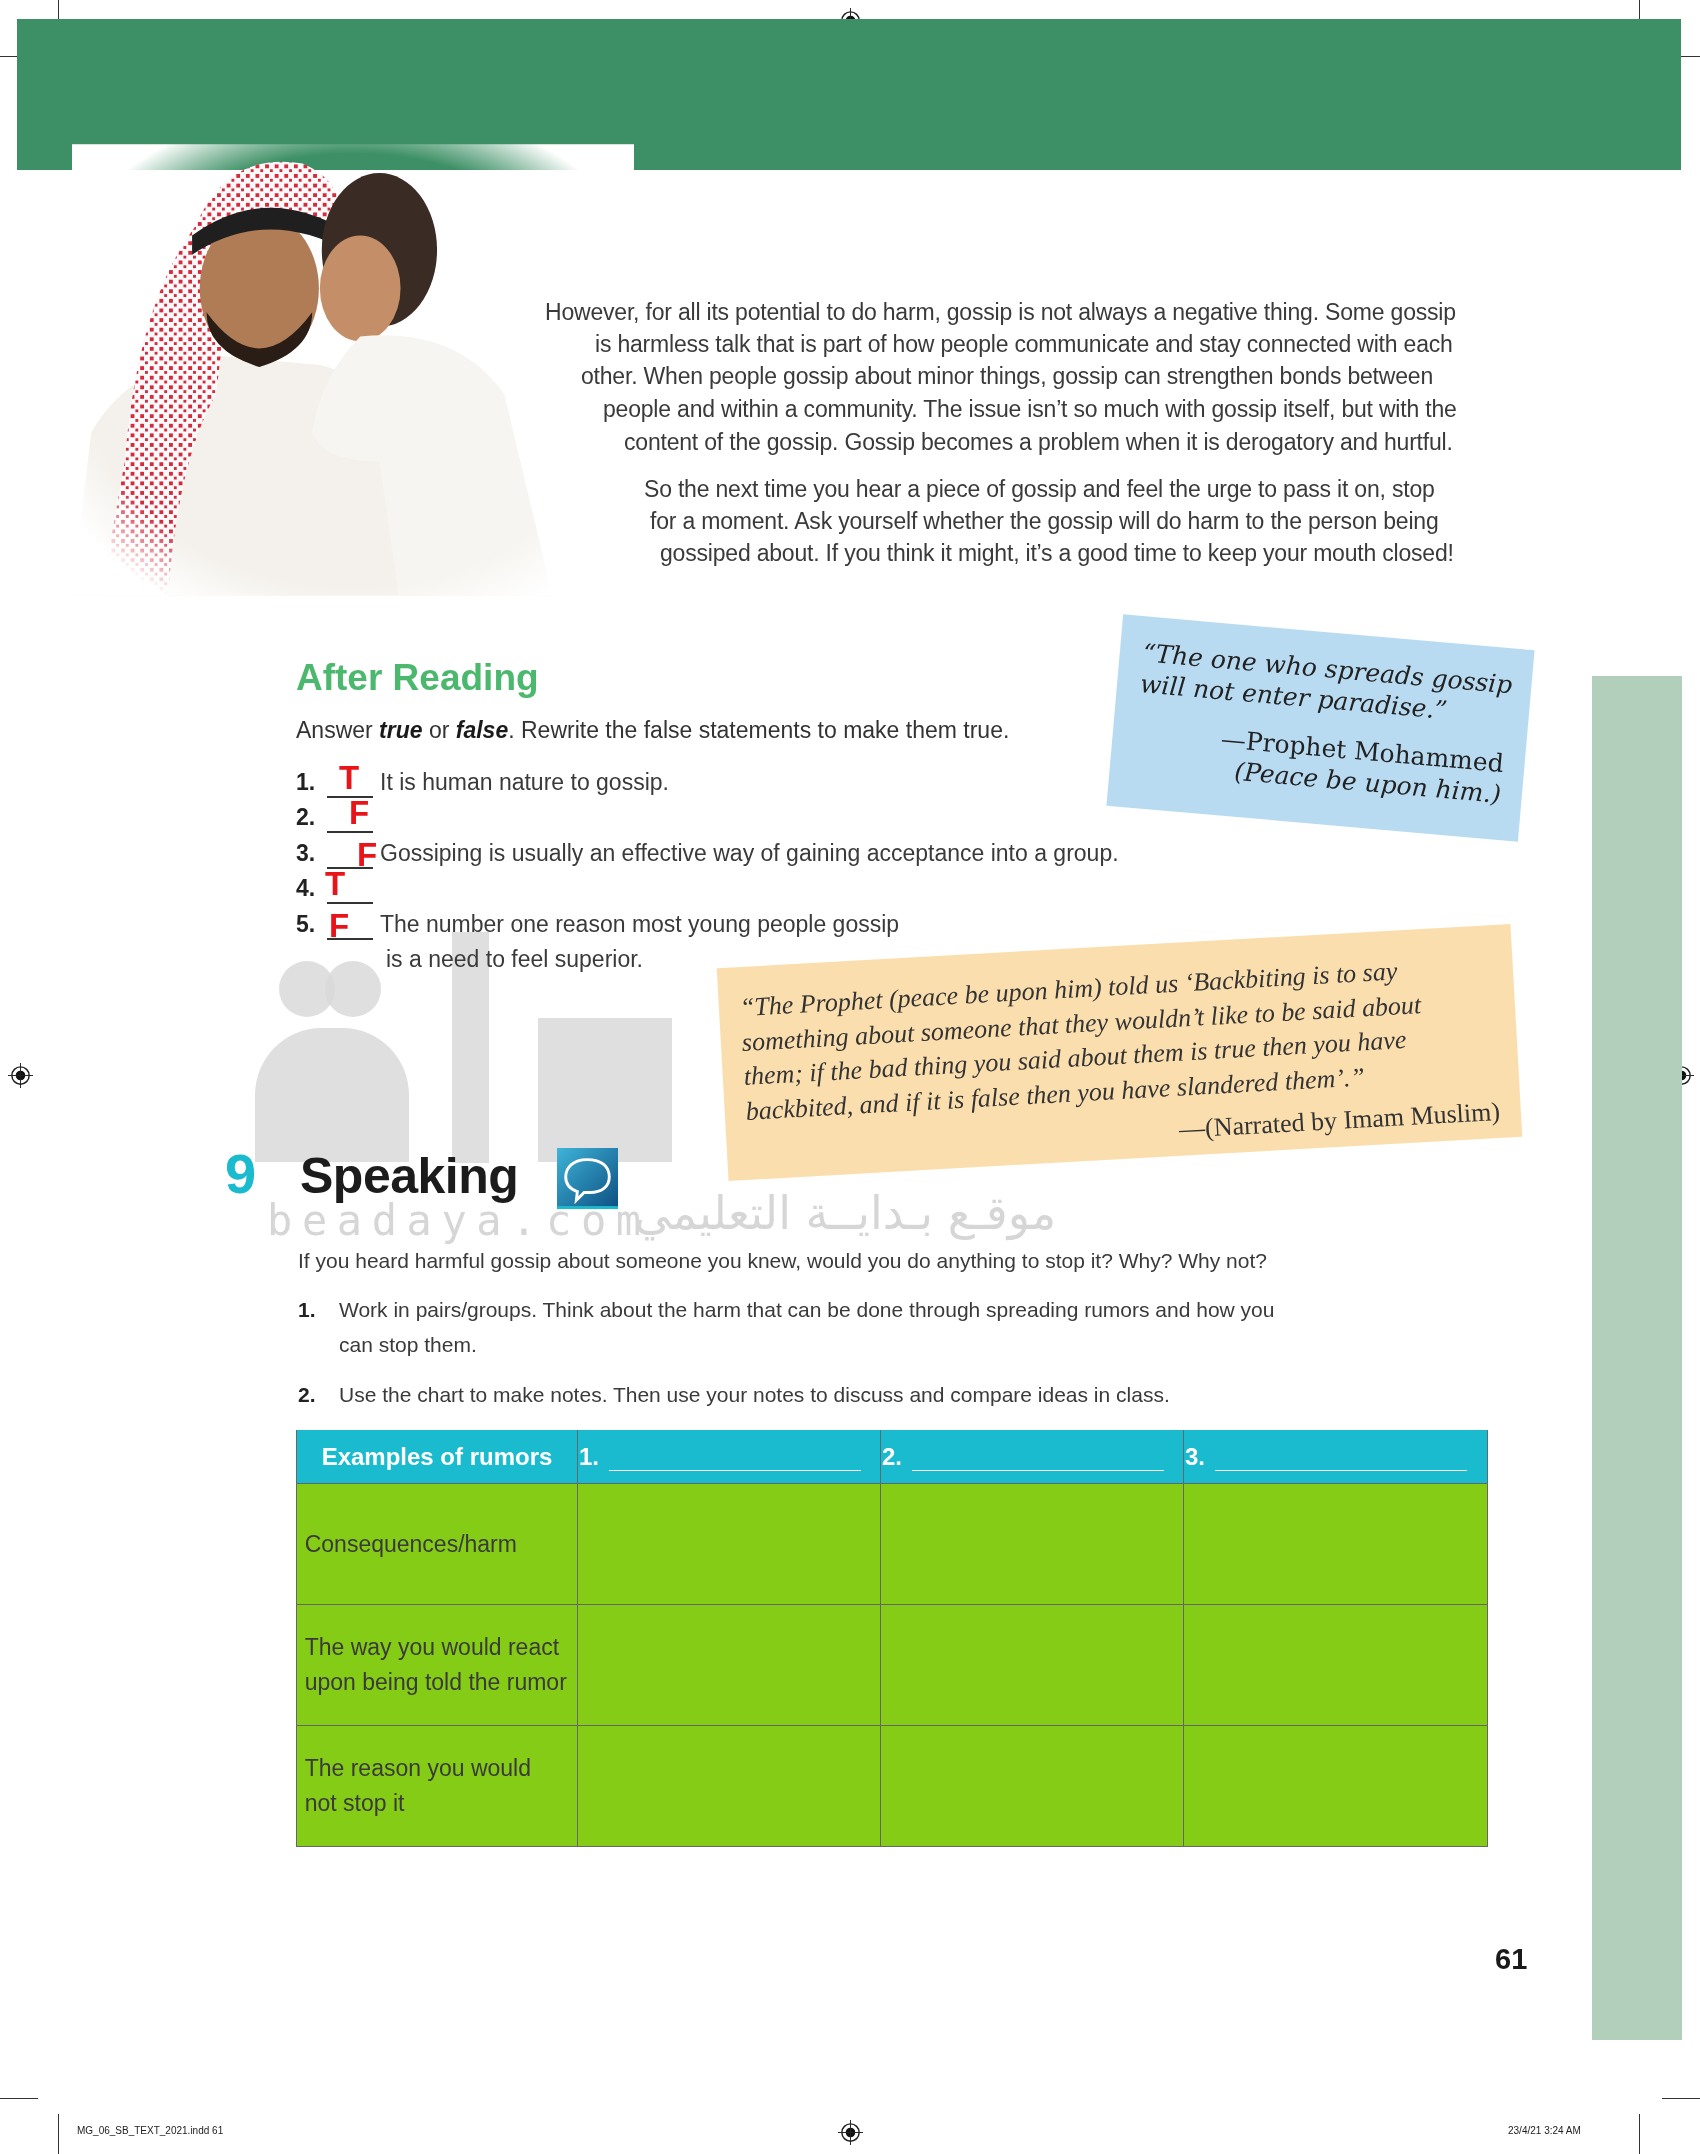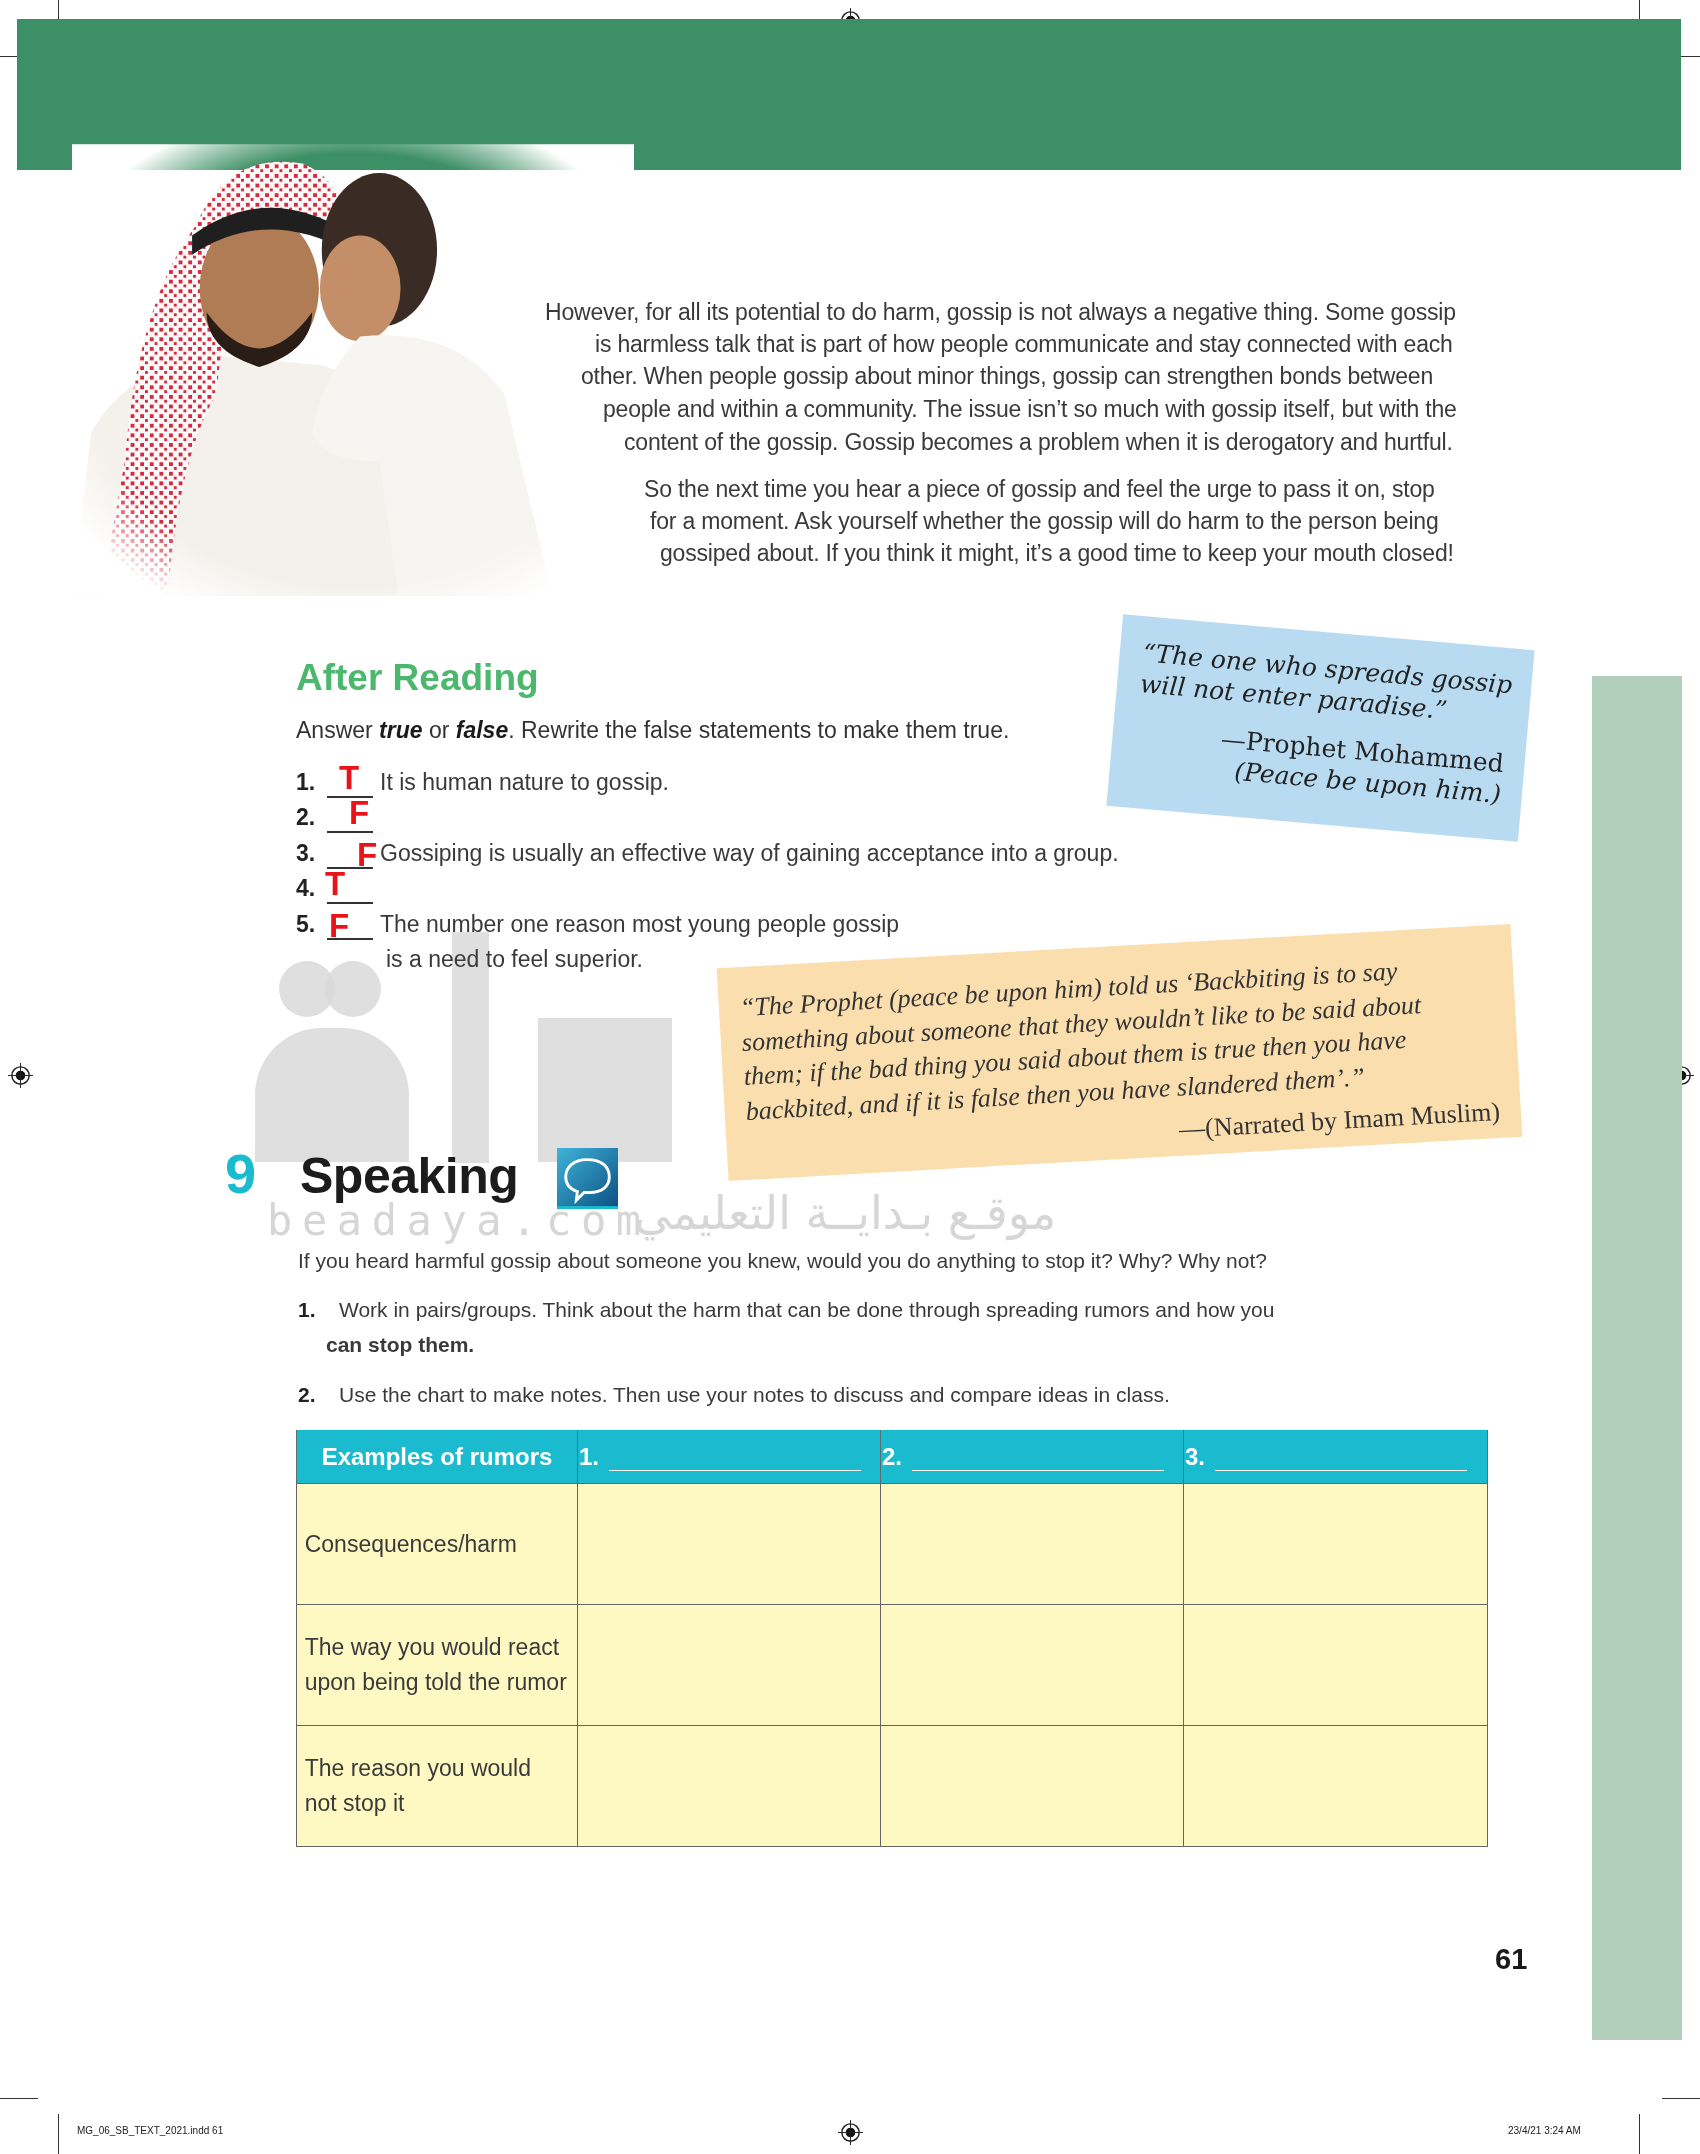--- a/index.html
+++ b/index.html
@@ -195,40 +195,40 @@
       </linearGradient>
     </defs>
   <rect x="0" y="0" width="63" height="63" fill="url(#sg)"></rect>
   <rect x="0" y="60" width="63" height="3" fill="#1bbbcf"></rect>
   <path d="M31 12 C47 12 54 20 54 30 C54 40 46 46 34 46 L28 46 L20 54 L21 45 C12 42 9 36 9 30 C9 20 17 12 31 12Z" fill="none" stroke="#fff" stroke-width="3"></path>
 </svg>
 
 <div class="q-line" style="left:298px;top:1249px;">If you heard harmful gossip about someone you knew, would you do anything to stop it? Why? Why not?</div>
 <div class="q-line" style="left:298px;top:1298px;font-weight:bold;color:#222;">1.</div>
 <div class="q-line" style="left:339px;top:1298px;">Work in pairs/groups. Think about the harm that can be done through spreading rumors and how you</div>
-<div class="q-line" style="left:326px;top:1333px;font-weight:bold;">can stop them.</div>
+<div class="q-line" style="left:339px;top:1333px;">can stop them.</div>
 <div class="q-line" style="left:298px;top:1383px;font-weight:bold;color:#222;">2.</div>
 <div class="q-line" style="left:339px;top:1383px;">Use the chart to make notes. Then use your notes to discuss and compare ideas in class.</div>
 
 <table class="chart">
   <colgroup>
       <col style="width:281px">
       <col style="width:303px">
       <col style="width:303px">
       <col style="width:304px">
     </colgroup>
   <thead>
     <tr style="background:#1bbbcf;">
       <th>Examples of rumors</th>
       <th><span>1.</span><span class="blank-line"></span></th>
       <th><span>2.</span><span class="blank-line"></span></th>
       <th><span>3.</span><span class="blank-line"></span></th>
     </tr>
   </thead>
-  <tbody style="background:#fef9c3;">
+  <tbody style="background:#84cc16;">
     <tr>
       <td>Consequences/harm</td>
       <td></td>
       <td></td>
       <td></td>
     </tr>
     <tr>
       <td>The way you would react upon being told the rumor</td>
       <td></td>
       <td></td>

